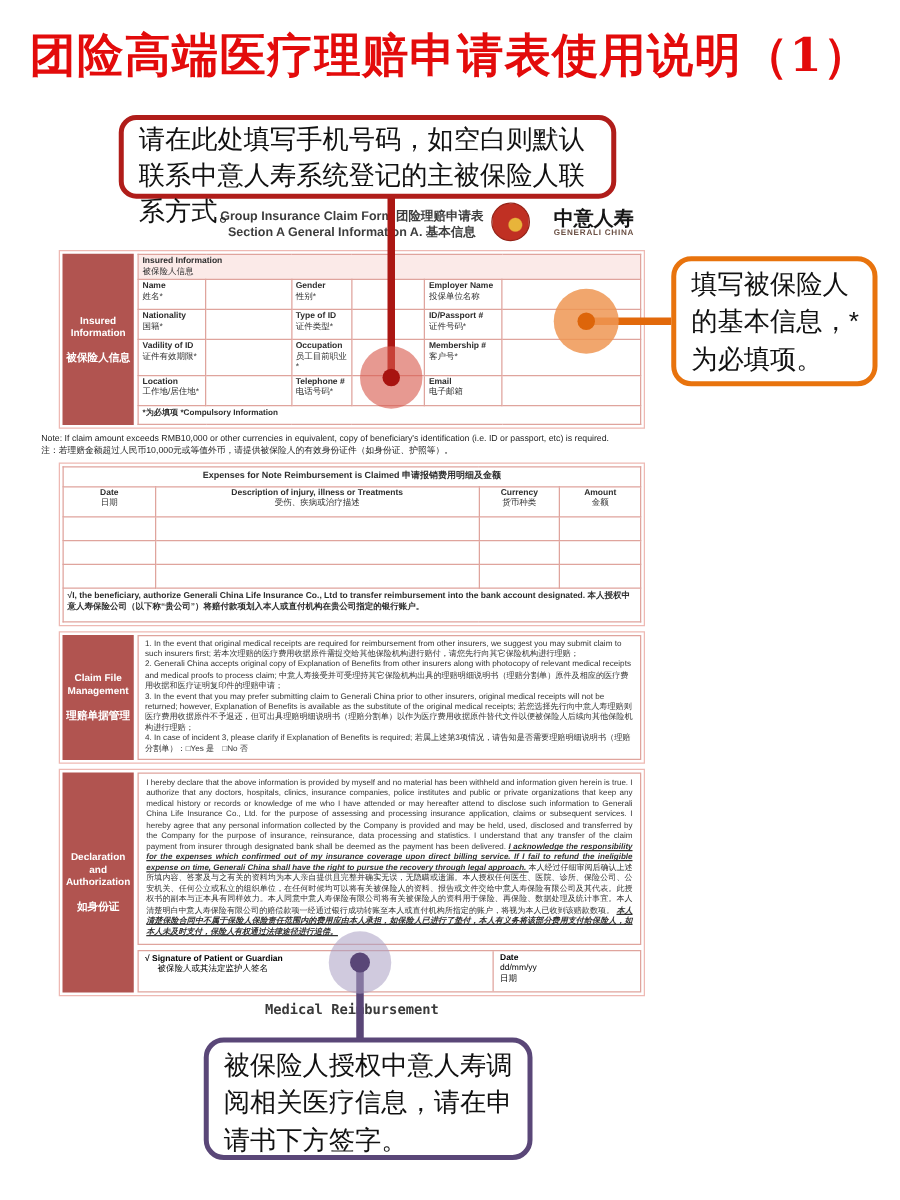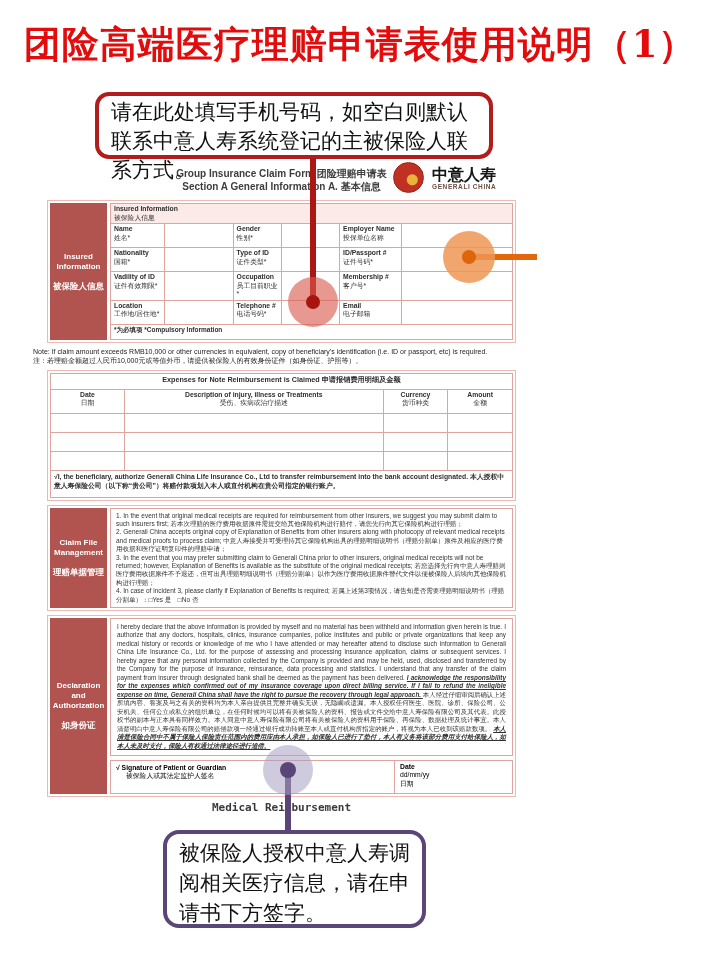--- a/index.html
+++ b/index.html
@@ -20,21 +20,21 @@
                    border:4px solid #e8730d; border-radius:16px;
                    font-size:21px; line-height:30px; padding:4px 8px 4px 12px; }
   .callout-sign  { left:163px; top:830px; width:263px; height:98px;
                    border:4px solid #5a4778; border-radius:16px;
                    font-size:21px; line-height:30px; padding:4px 10px 4px 12px; }
 
   
   .form { position:absolute; left:47px; top:167px; width:469px; z-index:1; }
   .form-header { text-align:center; font-size:10px; font-weight:bold; color:#3d3d3d;
                  line-height:13px; margin-bottom:7px; }
-  .logo { position:absolute; left:344px; top:-7px; display:flex; gap:8px; align-items:center; background:#fff; padding:2px;justify-content:flex-end; }
+  .logo { position:absolute; left:344px; top:-7px; display:flex; gap:19px; align-items:center; background:#fff; padding:2px;justify-content:flex-end; }
   .logo-emblem { width:31px; height:31px; border-radius:50%;
                  background: radial-gradient(circle at 63% 58%, #e8b43a 0 5px, #c03023 6px 100%);
                  border:1px solid #952318; box-sizing:border-box; }
   .logo-name { font-size:16px; font-weight:bold; color:#151515; font-family:"DejaVu Serif",serif; line-height:17px; }
   .logo-sub  { font-size:6.5px; color:#6b5044; letter-spacing:0.6px; font-weight:bold; }
 
   .section { display:flex; gap:3px; border:1px solid #eeb9b3; padding:2px; margin-bottom:4px; background:#fff; }
   .side { flex:0 0 57px; width:57px; background:#b15450; color:#fff; font-weight:bold;
           font-size:8px; line-height:10px; display:flex; flex-direction:column; align-items:center;
           justify-content:center; gap:9px; text-align:center; padding:2px; box-sizing:border-box; }
@@ -317,18 +317,21 @@
   <div class="marker dot-red"></div>
 
   <div class="hline-orange"></div>
   <div class="marker circle-orange"></div>
   <div class="marker dot-orange"></div>
 
   <div class="vline-purple"></div>
   <div class="marker circle-purple"></div>
   <div class="marker dot-purple"></div>
 
+  <div class="callout callout-basic">
+    <span>填写被保险人的基本信息，*为必填项。</span>
+  </div>
 
   <div class="callout callout-sign">
     <span>被保险人授权中意人寿调阅相关医疗信息，请在申请书下方签字。</span>
   </div>
 
 </div>
 
 </body></html>

